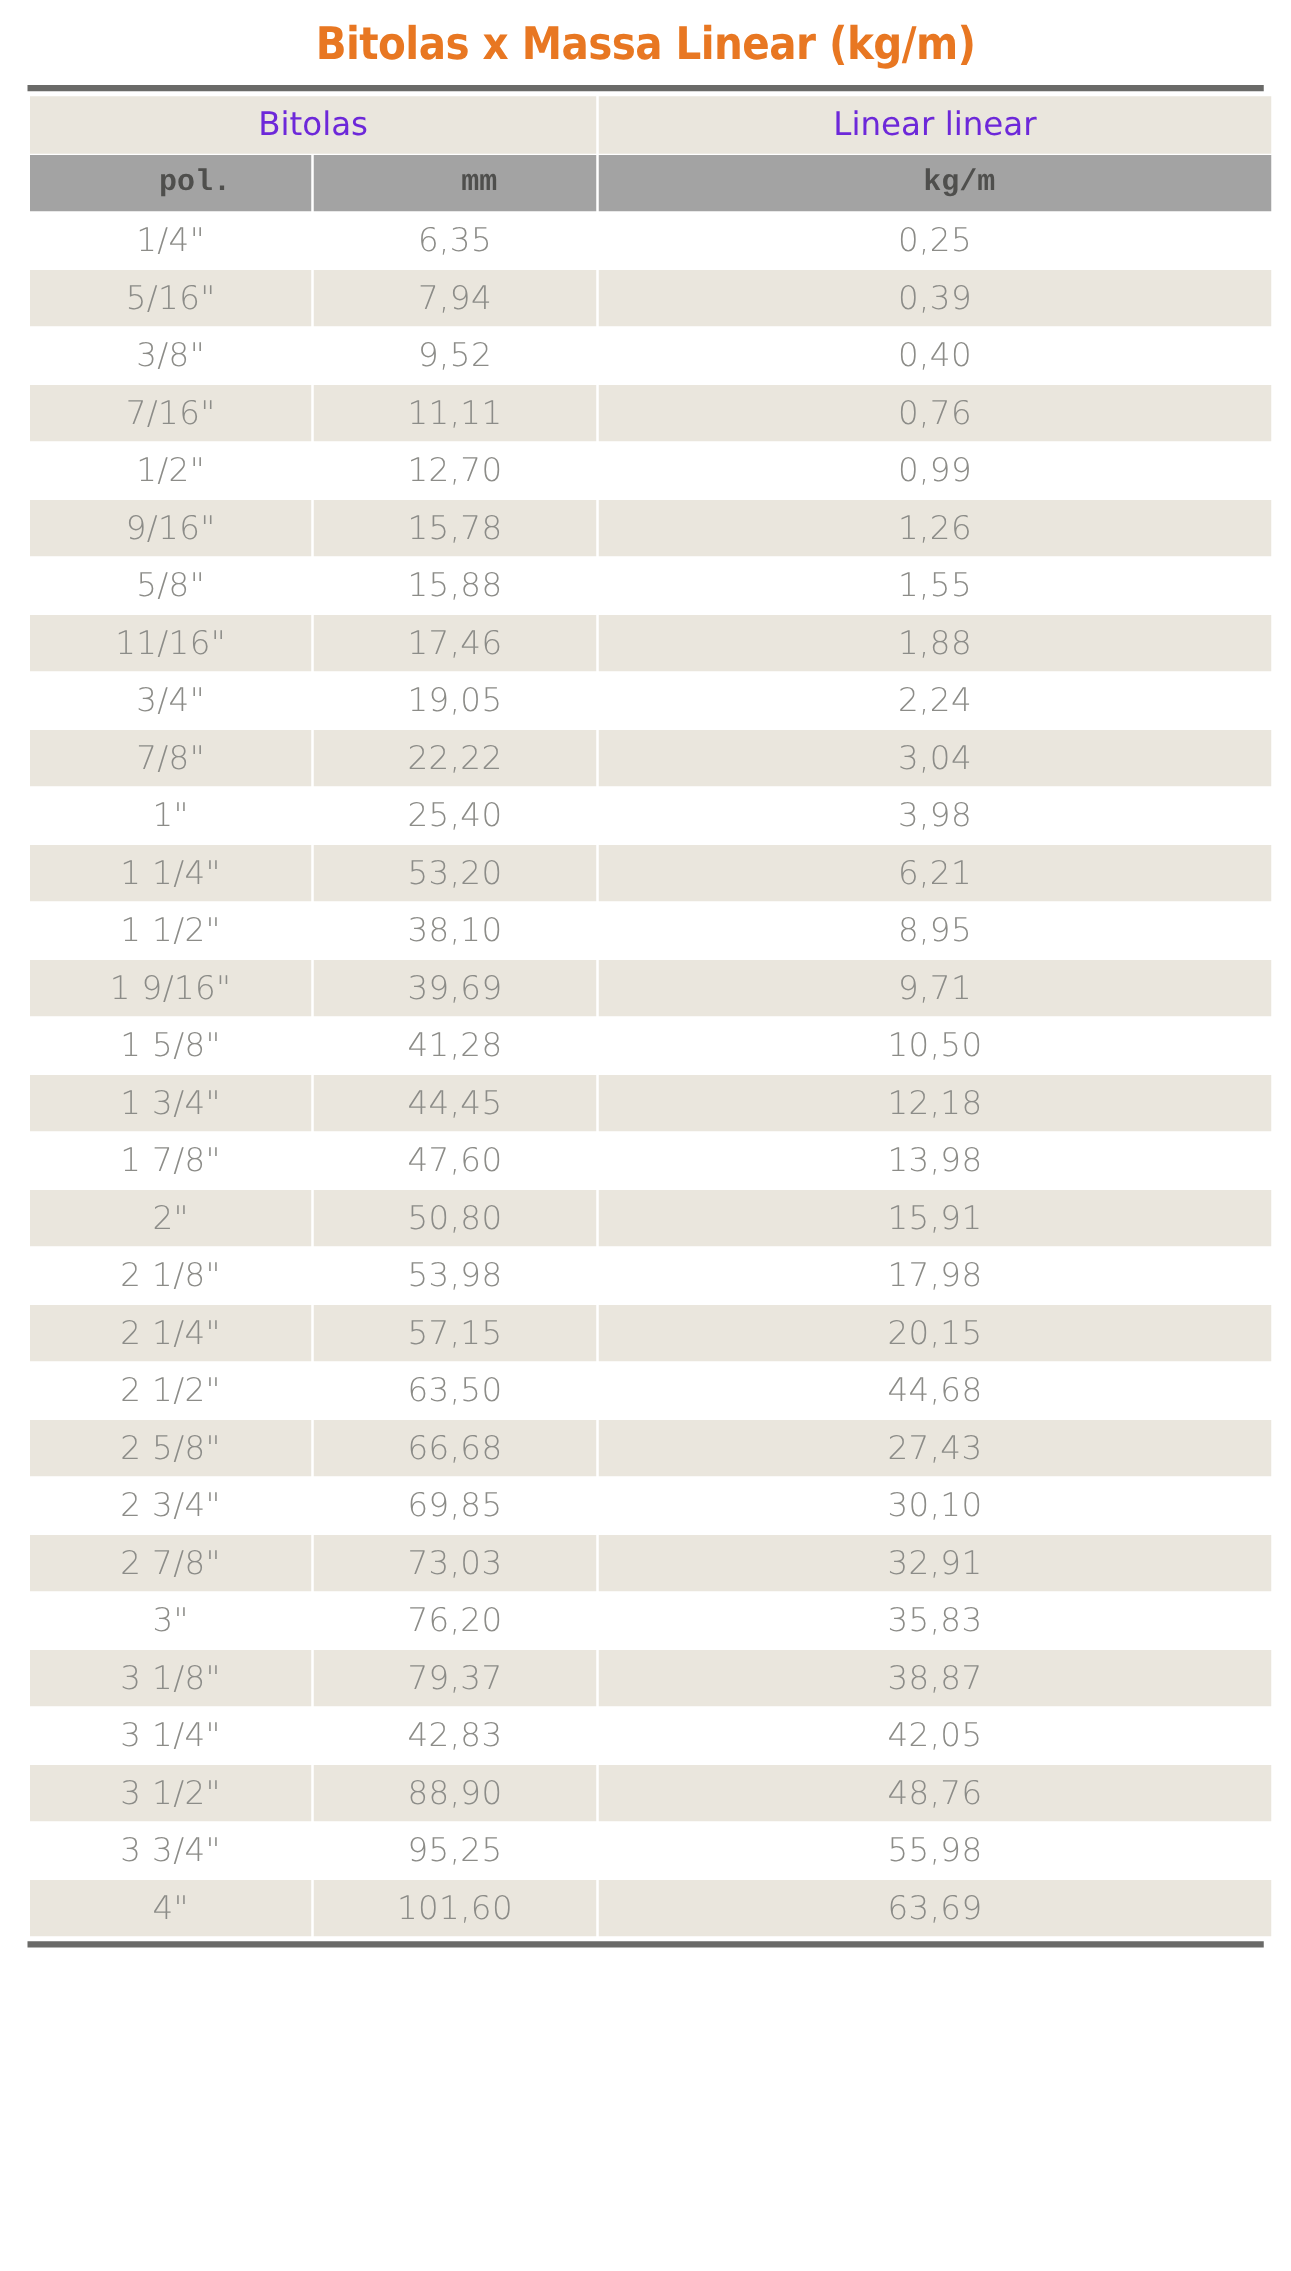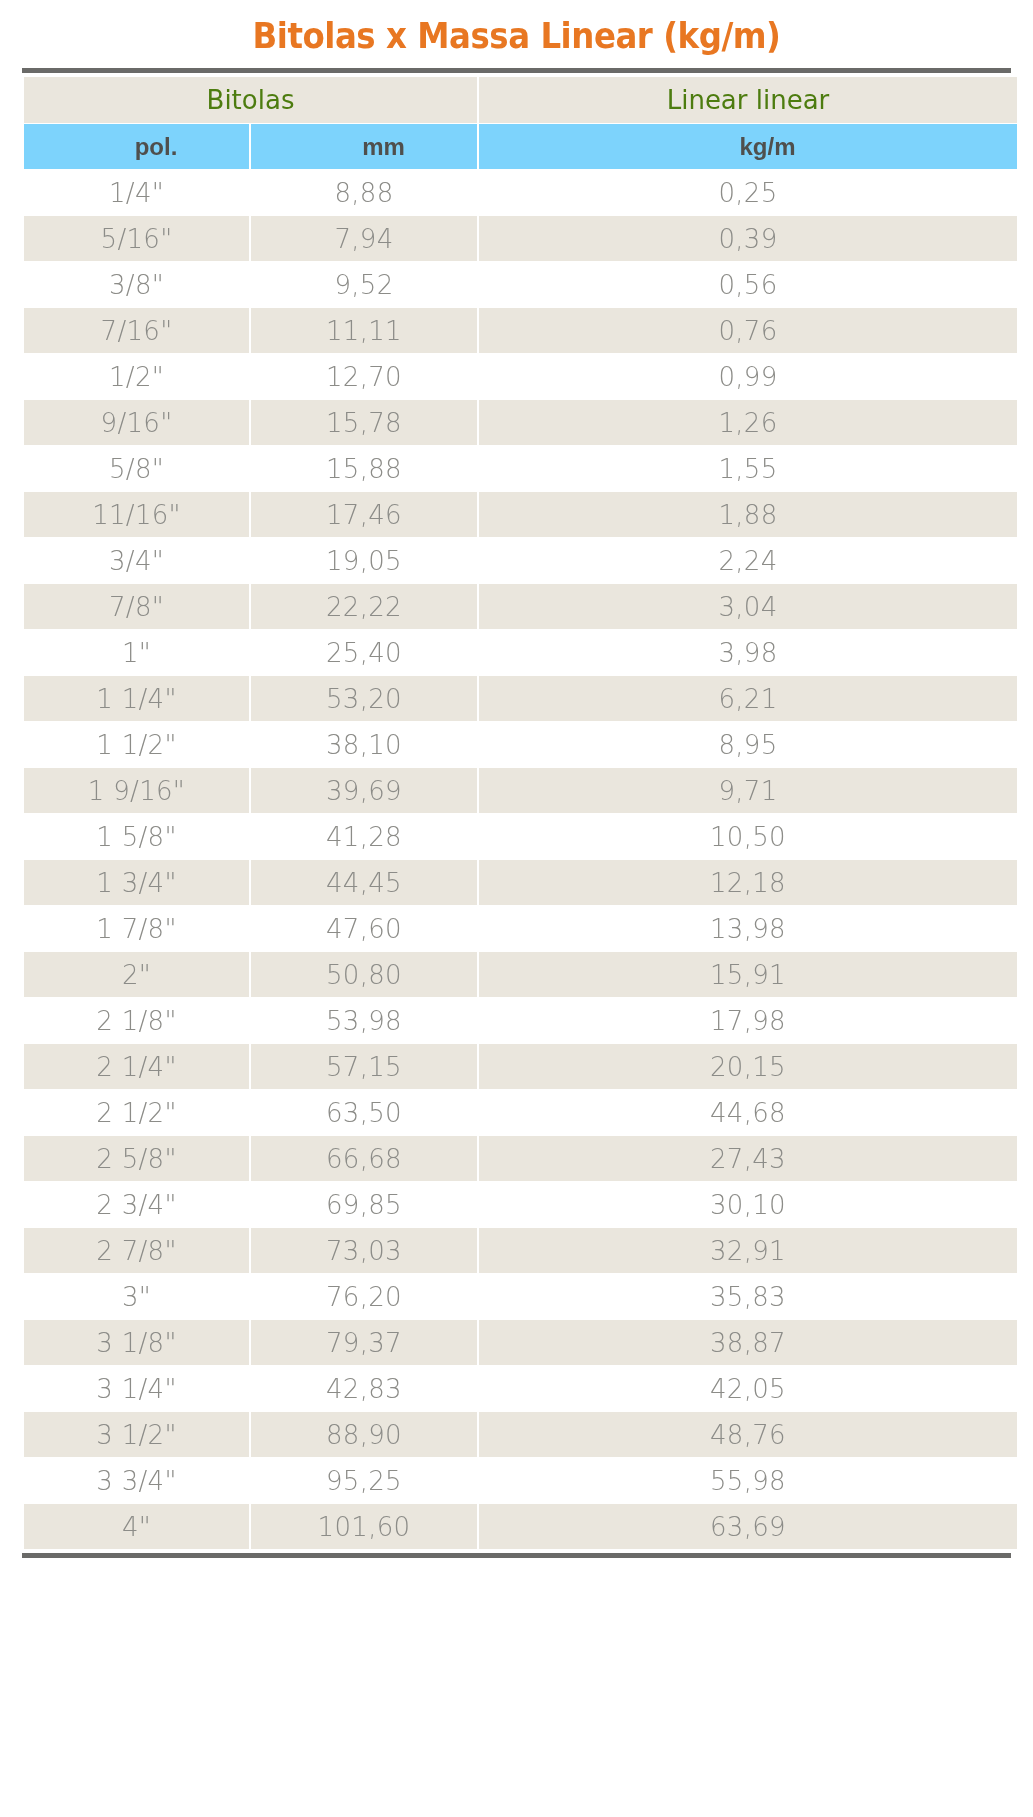--- a/index.html
+++ b/index.html
@@ -62,33 +62,33 @@
     vertical-align: middle;
     padding: 0;
     margin: 0;
     font-weight: normal;
     border: none;
   }
 
   
   tr.hdr-group th {
     background: #EAE6DD;
-    color: #4d7c0f;
+    color: #6d28d9;
     font-size: 26px;
     height: 46px;
     font-family: "DejaVu Sans", "Liberation Sans", sans-serif;
     letter-spacing: 0px;
   }
   tr.hdr-sub th {
-    background: #7dd3fc;
+    background: #a3a3a3;
     color: #4F4F4D;
     font-size: 24px;
     font-weight: bold;
     height: 45px;
-    font-family: Liberation Sans, sans-serif;
+    font-family: Liberation Mono, monospace;
     padding-left: 39px;
   }
 
   
   tbody tr td {
     height: 45px;
     font-size: 26px;
     color: #8C8C88;
     background: #ffffff;
     font-family: "DejaVu Sans", "Liberation Sans", sans-serif;
@@ -120,32 +120,32 @@
         </tr>
         <tr class="hdr-sub">
           <th>pol.</th>
           <th>mm</th>
           <th>kg/m</th>
         </tr>
       </thead>
       <tbody id="spec-body">
           <tr>
             <td>1/4"</td>
-            <td>8,88</td>
+            <td>6,35</td>
             <td>0,25</td>
           </tr>
           <tr class="alt">
             <td>5/16"</td>
             <td>7,94</td>
             <td>0,39</td>
           </tr>
           <tr>
             <td>3/8"</td>
             <td>9,52</td>
-            <td>0,56</td>
+            <td>0,40</td>
           </tr>
           <tr class="alt">
             <td>7/16"</td>
             <td>11,11</td>
             <td>0,76</td>
           </tr>
           <tr>
             <td>1/2"</td>
             <td>12,70</td>
             <td>0,99</td>

